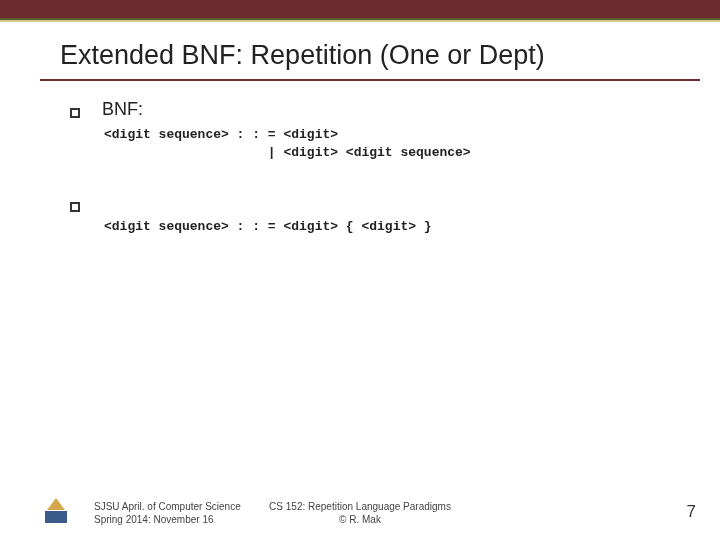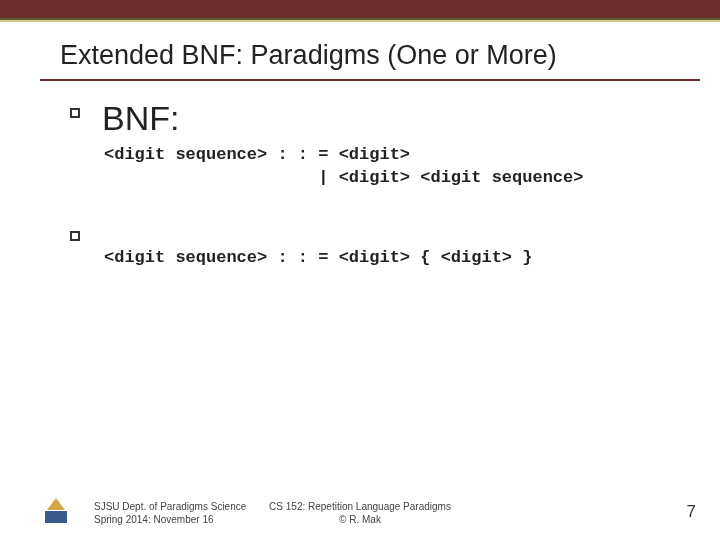--- a/index.html
+++ b/index.html
@@ -45,26 +45,26 @@
   .bullet {
     width: 10px;
     height: 10px;
     border: 2px solid #333;
     background: #fff;
     margin-top: 9px;
     margin-right: 22px;
     flex-shrink: 0;
   }
   .item-label {
-    font-size: 34px;
+    font-size: 18px;
     color: #222;
   }
   .code-block {
     font-family: "Courier New", Courier, monospace;
-    font-size: 17px;
+    font-size: 13px;
     color: #222;
     font-weight: bold;
     margin-left: 34px;
     margin-bottom: 32px;
     white-space: pre;
     line-height: 1.35;
   }
   .footer {
     position: absolute;
     bottom: 14px;
@@ -114,21 +114,21 @@
     color: #333;
   }
 </style>
 </head>
 <body>
 
 <div class="topbar"></div>
 <div class="topbar-divider"></div>
 
 <div class="title-wrap">
-  <div class="title">Extended BNF: Paradigms (One or More)</div>
+  <div class="title">Extended BNF: Repetition (One or Dept)</div>
 </div>
 <div class="title-underline"></div>
 
 <div class="content">
 
   <div class="item">
     <div class="bullet"></div>
     <div class="item-label">BNF:</div>
   </div>
   <div class="code-block">&lt;digit sequence&gt; : : = &lt;digit&gt;
@@ -140,21 +140,21 @@
   <div class="code-block">&lt;digit sequence&gt; : : = &lt;digit&gt; { &lt;digit&gt; }</div>
 
 </div>
 
 <div class="footer">
   <div class="logo">
     <div class="logo-top"></div>
     <div class="logo-bottom"></div>
   </div>
   <div class="footer-left">
-    <div>SJSU Dept. of Paradigms Science</div>
+    <div>SJSU April. of Computer Science</div>
     <div>Spring 2014: November 16</div>
   </div>
   <div class="footer-center">
     <div>CS 152: Repetition Language Paradigms</div>
     <div>© R. Mak</div>
   </div>
   <div class="footer-right">7</div>
 </div>
 
 </body></html>

